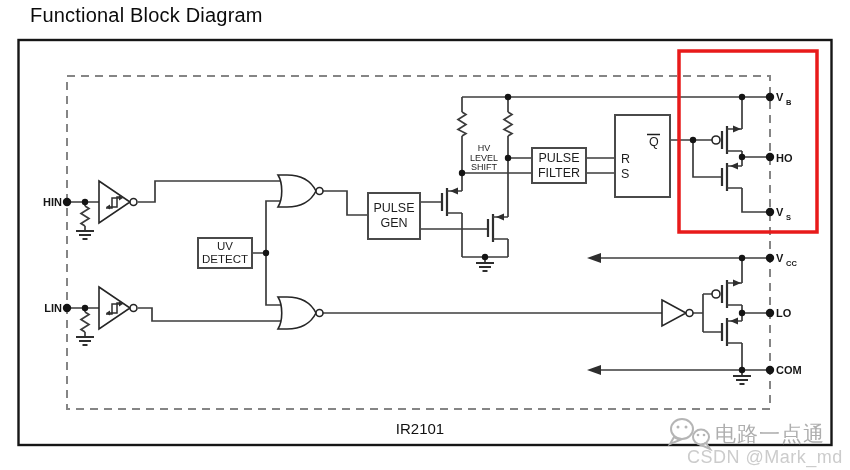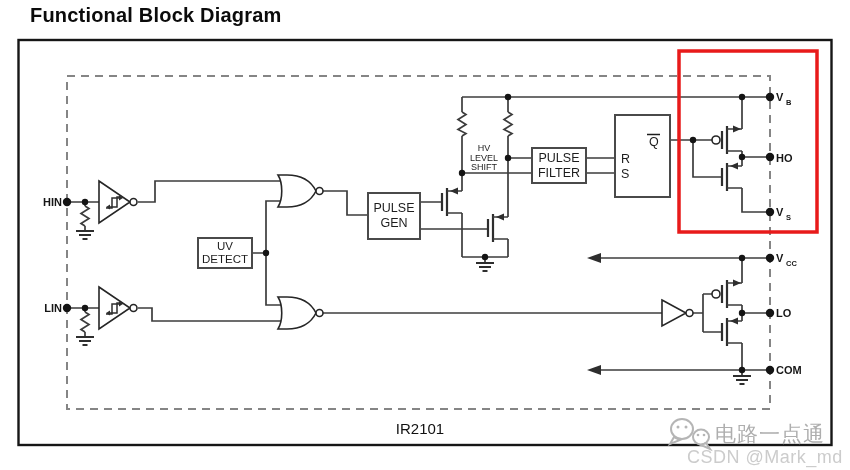--- a/index.html
+++ b/index.html
@@ -1,18 +1,18 @@
 <!DOCTYPE html>
 <html><head>
 <meta charset="utf-8">
 <style>
   html,body{margin:0;padding:0;background:#fff;}
   .page{position:relative;width:850px;height:470px;background:#fff;overflow:hidden;
         font-family:"Liberation Sans",sans-serif;}
-  .title{position:absolute;left:30px;top:4px;margin:0;font-size:20px;font-weight:bold;
+  .title{position:absolute;left:30px;top:4px;margin:0;font-size:20px;font-weight:normal;
          color:#0b0b0b;letter-spacing:.2px;font-family:"Liberation Sans",sans-serif;}
   svg{position:absolute;left:0;top:0;}
   svg text{font-family:"Liberation Sans",sans-serif;fill:#161616;}
   .w{fill:none;stroke:#3c3c3c;stroke-width:1.7;}
   .bar{fill:none;stroke:#2e2e2e;stroke-width:2.2;}
   .box{fill:#fff;stroke:#4a4a4a;stroke-width:2;}
   .gate{fill:#fff;stroke:#262626;stroke-width:1.6;}
   .bub{fill:#fff;stroke:#262626;stroke-width:1.6;}
   .dot{fill:#141414;}
   .arr{fill:#2e2e2e;stroke:none;}

